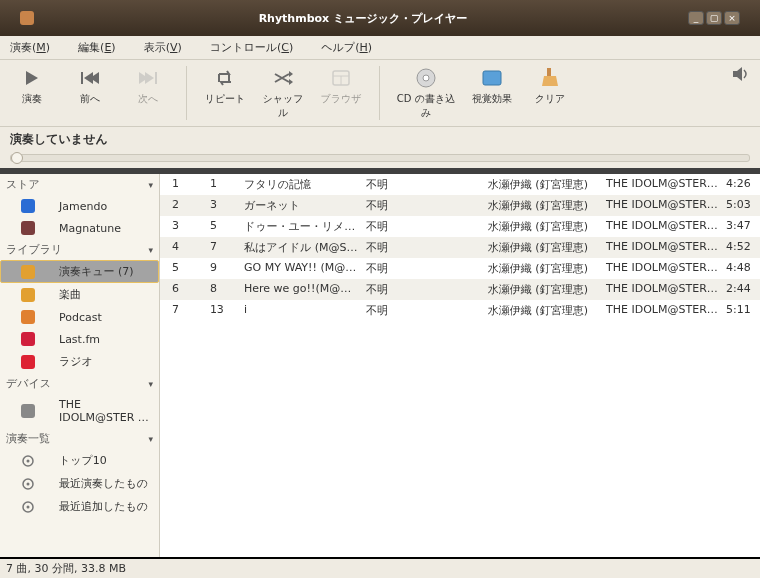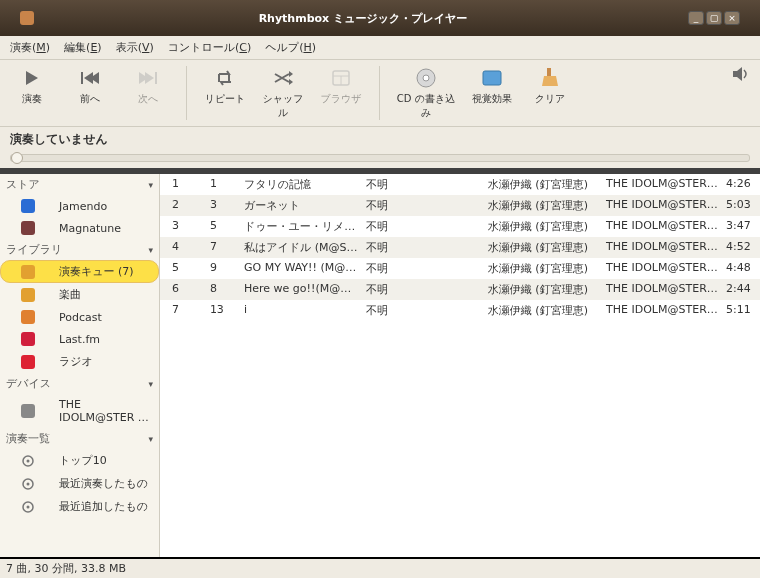--- a/index.html
+++ b/index.html
@@ -20,21 +20,21 @@
   height: 36px;
   display: flex;
   align-items: center;
   padding: 0 20px;
 }
 .titlebar .icon { width:14px; height:14px; background:#c8844a; border-radius:3px; margin-right:6px; }
 .titlebar .title { flex:1; text-align:center; font-weight:bold; font-size:11px; }
 .titlebar .wbtn { width:16px; height:14px; background:#8b7a66; border:1px solid #555; margin-left:2px; border-radius:3px; display:flex; align-items:center; justify-content:center; color:#fff; font-size:9px; cursor:pointer; }
 .menubar {
   background:#efebe2; border-bottom:1px solid #d0ccc0;
-  display:flex; padding:2px 4px; gap:2px;
+  display:flex; padding:2px 4px; gap:16px;
 }
 .menubar .menu { padding:2px 6px; cursor:pointer; }
 .menubar .menu u { text-decoration:underline; }
 .toolbar {
   background:#efebe2; padding:4px 8px; display:flex; gap:10px; align-items:flex-start;
   border-bottom:1px solid #d0ccc0;
 }
 .toolbtn { display:flex; flex-direction:column; align-items:center; width:48px; cursor:pointer; padding:2px; }
 .toolbtn.disabled { opacity:0.45; cursor:default; }
 .toolbtn .ticon { width:24px; height:24px; display:flex; align-items:center; justify-content:center; }
@@ -44,21 +44,21 @@
 .vol-icon { width:20px; height:20px; display:flex; align-items:center; justify-content:center; cursor:pointer; }
 .statusrow { padding:4px 10px; font-weight:bold; font-size:12px; }
 .progressrow { padding:2px 10px 6px; }
 .progress { height:8px; background:#e5e1d7; border:1px solid #cbc7bb; border-radius:3px; position:relative; cursor:pointer; }
 .progress .thumb { position:absolute; left:0; top:-3px; width:12px; height:12px; background:#f7f4ec; border:1px solid #b0a898; border-radius:6px; }
 .main { flex:1; display:flex; overflow:hidden; border-top:6px solid #404040; }
 .sidebar { width:160px; background:#f7f4ec; border-right:1px solid #d0ccc0; overflow-y:auto; }
 .sbcat { display:flex; align-items:center; padding:3px 6px; font-size:11px; color:#555; cursor:pointer; }
 .sbcat .exp { margin-left:auto; font-size:9px; }
 .sbitem { display:flex; align-items:center; padding:3px 4px 3px 20px; cursor:pointer; gap:24px; border:1px solid transparent; }
-.sbitem.selected { background:#fde047; border:1px solid #e8c060; border-radius:10px;text-align:right; }
+.sbitem.selected { background:#a3a3a3; border:1px solid #e8c060; border-radius:2px;text-align:right; }
 .sbicon { width:14px; height:14px; border-radius:3px; display:inline-block; flex-shrink:0; }
 .tracklist { flex:1; background:#fff; display:flex; flex-direction:column; overflow:hidden; }
 .thead { display:flex; background:#efebe2; border-bottom:1px solid #d0ccc0; font-size:11px; }
 .thead .col { padding:3px 4px; border-right:1px solid #d9d5c9; }
 .tbody { flex:1; overflow-y:auto; }
 .row { display:flex; font-size:11px; border-bottom:0; }
 .row:nth-child(even){ background:#f2f0ea; }
 .row .col { padding:3px 4px; white-space:nowrap; overflow:hidden; text-overflow:ellipsis; }
 .col.num { width:24px; text-align:right; }
 .col.play { width:24px; text-align:center; }

